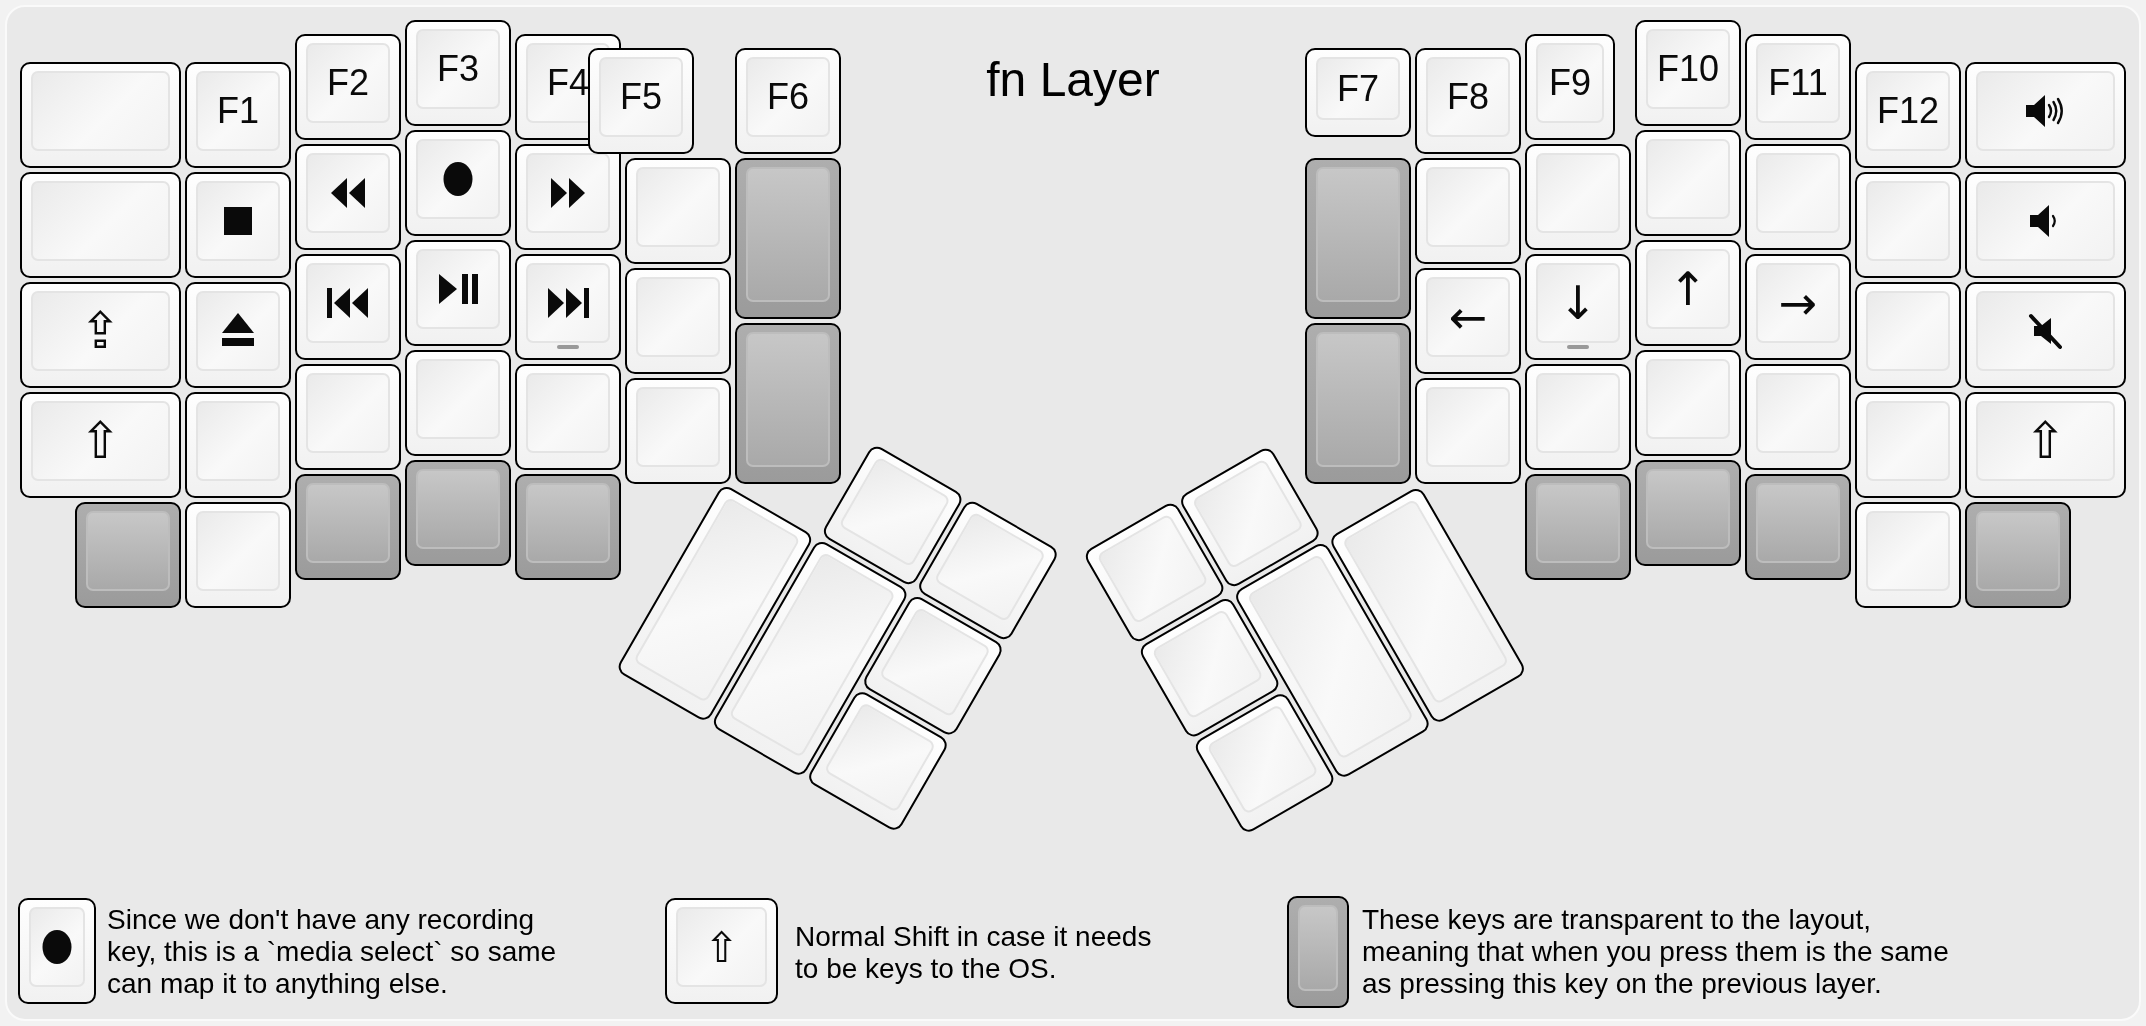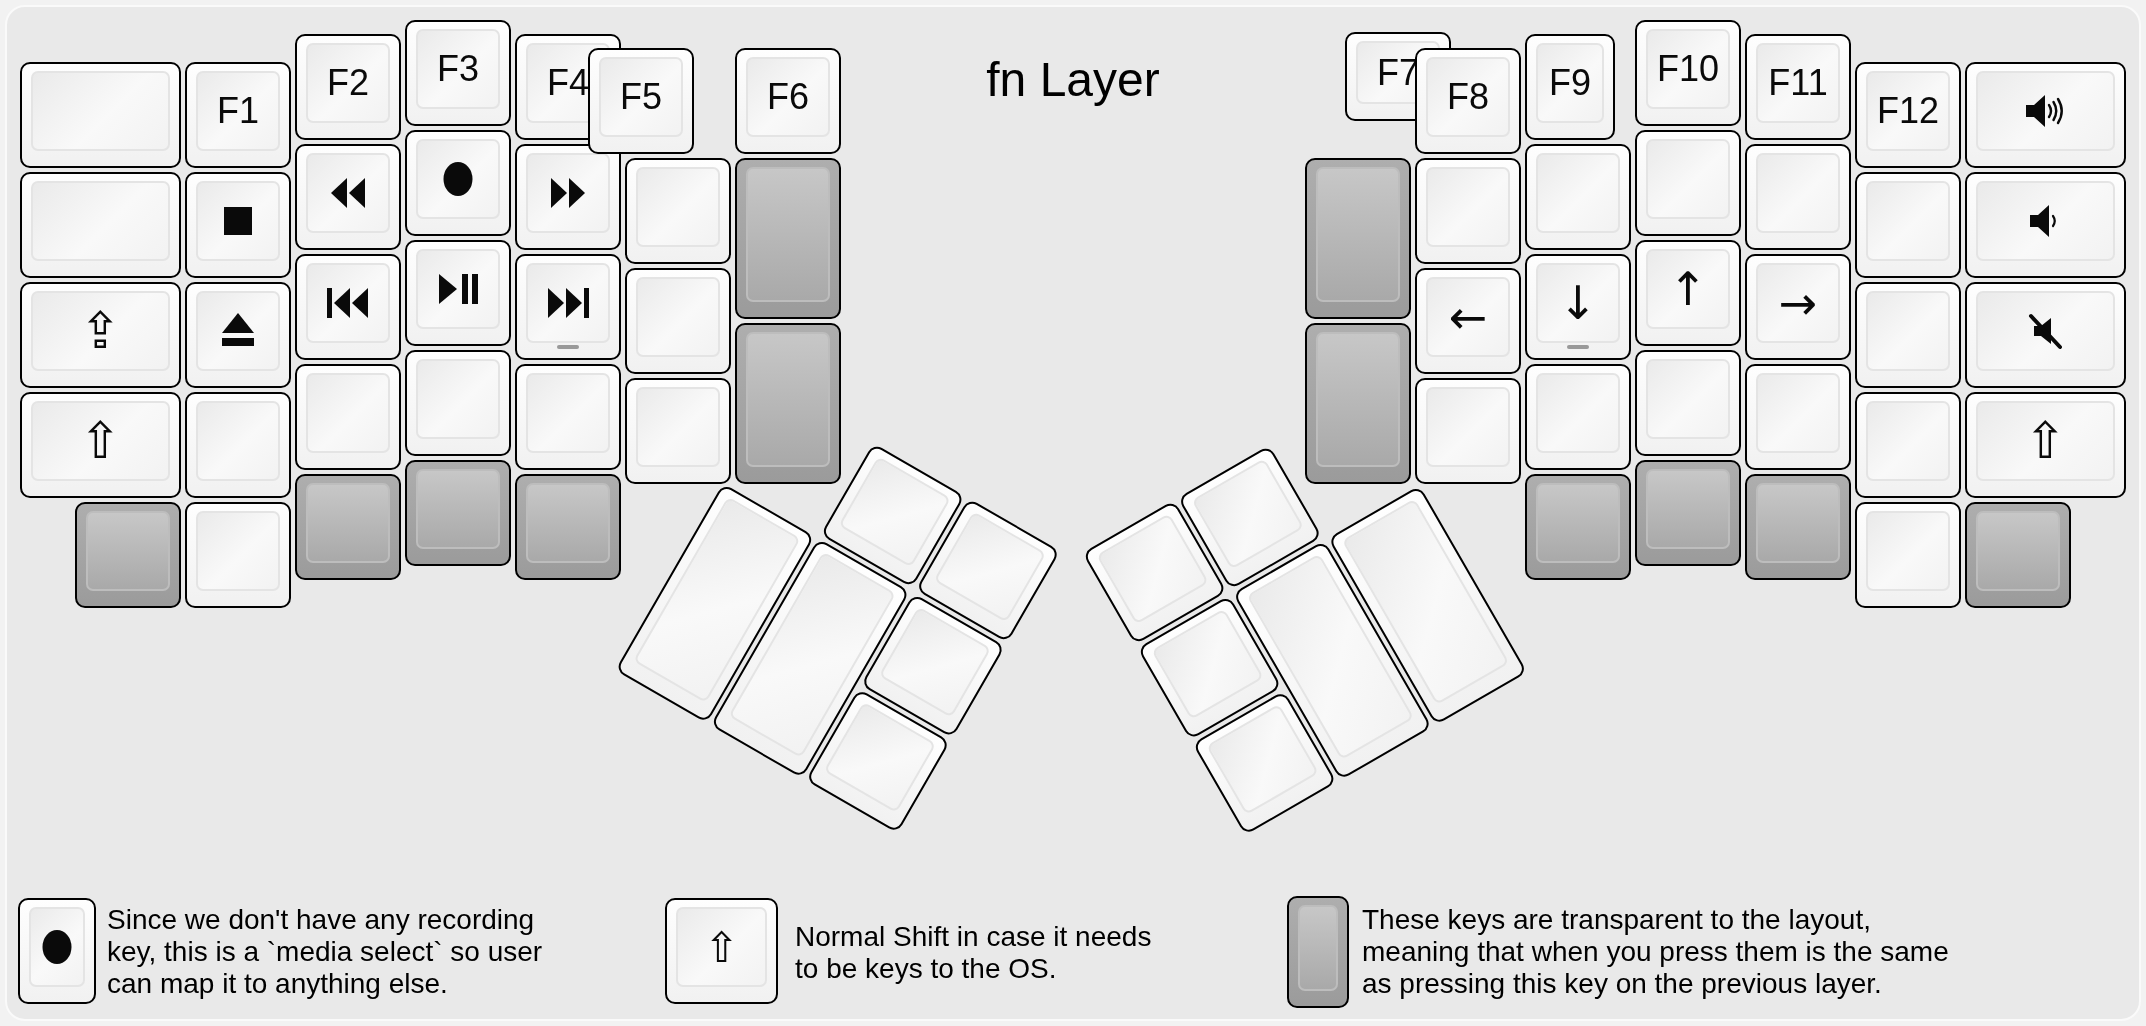--- a/index.html
+++ b/index.html
@@ -190,21 +190,21 @@
       </div>
       <div class="key gray" style="left: 295px; top: 474px; width: 106px; height: 106px;">
         <div class="key-top"></div>
       </div>
       <div class="key gray" style="left: 405px; top: 460px; width: 106px; height: 106px;">
         <div class="key-top"></div>
       </div>
       <div class="key gray" style="left: 515px; top: 474px; width: 106px; height: 106px;">
         <div class="key-top"></div>
       </div>
-      <div class="key white" style="left: 1305px; top: 32px; width: 106px; height: 89px; margin-left: 40px;">
+      <div class="key white" style="left: 1305px; top: 48px; width: 106px; height: 89px;">
         <div class="key-top">
           <span class="key-label">F7</span>
         </div>
       </div>
       <div class="key gray" style="left: 1305px; top: 158px; width: 106px; height: 161px;">
         <div class="key-top"></div>
       </div>
       <div class="key gray" style="left: 1305px; top: 323px; width: 106px; height: 161px;">
         <div class="key-top"></div>
       </div>
@@ -385,21 +385,21 @@
       <div class="key white" style="left: 220px; top: 110px; width: 106px; height: 216px;">
         <div class="key-top"></div>
       </div>
       <div class="key white" style="left: 0px; top: 220px; width: 106px; height: 106px;">
         <div class="key-top"></div>
       </div>
     </div>
 
   <div id="legend">
     <div class="legend-text note1">Since we don't have any recording
-key, this is a `media select` so user
+key, this is a `media select` so same
 can map it to anything else.</div>
     <div class="legend-text note2">Normal Shift in case it needs
 to be keys to the OS.</div>
     <div class="legend-text note3">These keys are transparent to the layout,
 meaning that when you press them is the same
 as pressing this key on the previous layer.</div>
   </div>
 </div>
 
 </body></html>

